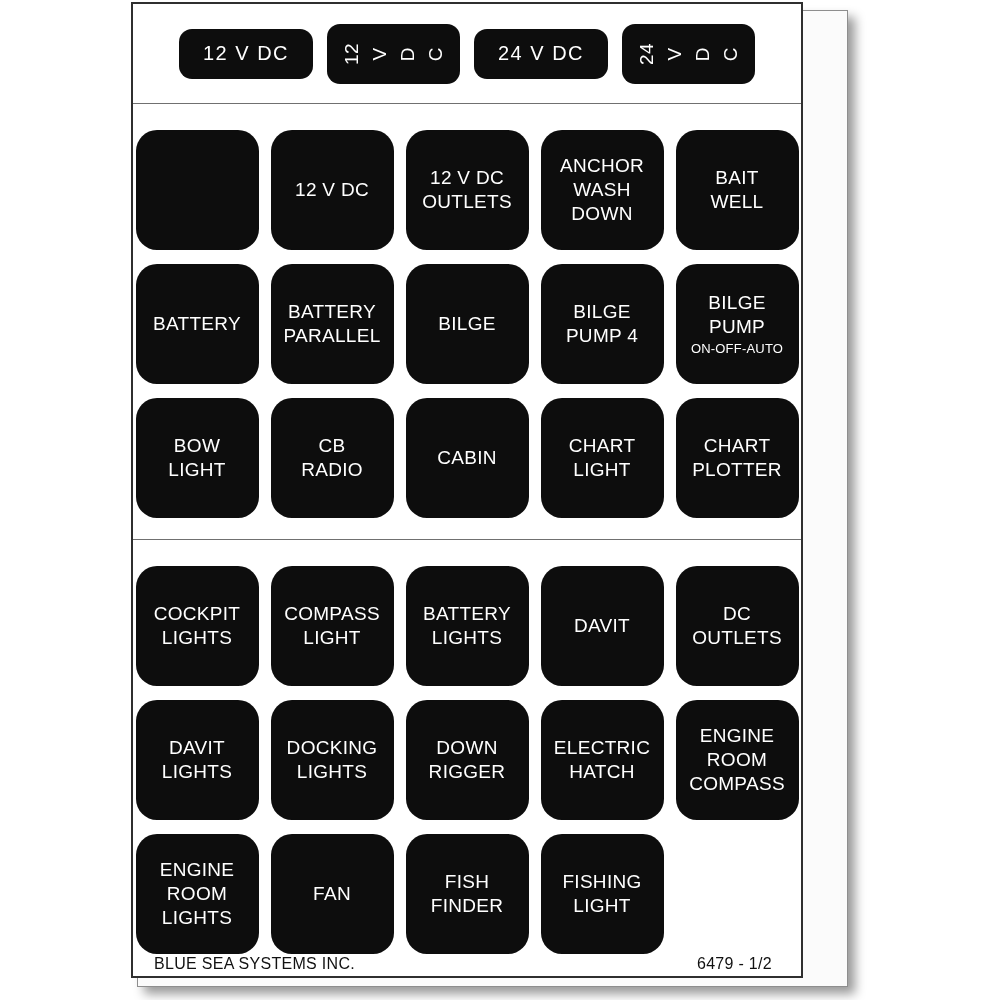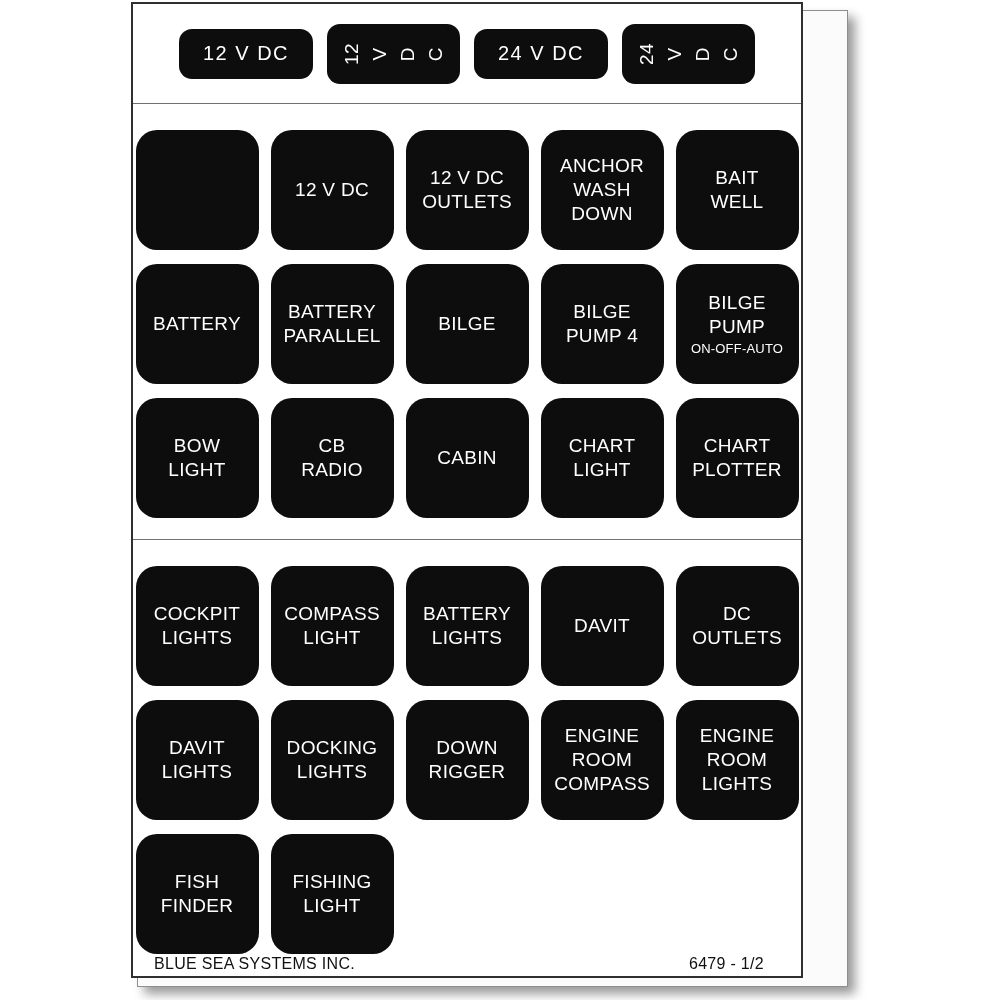--- a/index.html
+++ b/index.html
@@ -57,21 +57,21 @@
     border-radius:21px;
     display:flex;flex-direction:column;align-items:center;justify-content:center;
     text-align:center;font-size:19px;line-height:24px;letter-spacing:0.3px;
   }
   .cell .subline{font-size:13px;line-height:16px;margin-top:2px;letter-spacing:0.2px;}
 
   
   .footer{
     position:absolute;left:0;bottom:3px;width:100%;box-sizing:border-box;
     display:flex;justify-content:space-between;align-items:flex-end;
-    padding:0 37px 0 21px;
+    padding:0 29px 0 21px;
     font-size:16px;color:#111111;letter-spacing:0.3px;
   }
 </style>
 </head>
 <body>
 
 <div class="scene">
   <div class="page-back"></div>
   <div class="page">
 
@@ -176,28 +176,35 @@
         </div>
         <div class="cell">
           <div class="line">DOCKING</div>
           <div class="line">LIGHTS</div>
         </div>
         <div class="cell">
           <div class="line">DOWN</div>
           <div class="line">RIGGER</div>
         </div>
         <div class="cell">
+          <div class="line">ELECTRIC</div>
+          <div class="line">HATCH</div>
+        </div>
+        <div class="cell">
           <div class="line">ENGINE</div>
           <div class="line">ROOM</div>
           <div class="line">COMPASS</div>
         </div>
         <div class="cell">
           <div class="line">ENGINE</div>
           <div class="line">ROOM</div>
           <div class="line">LIGHTS</div>
+        </div>
+        <div class="cell">
+          <div class="line">FAN</div>
         </div>
         <div class="cell">
           <div class="line">FISH</div>
           <div class="line">FINDER</div>
         </div>
         <div class="cell">
           <div class="line">FISHING</div>
           <div class="line">LIGHT</div>
         </div>
       </div>

